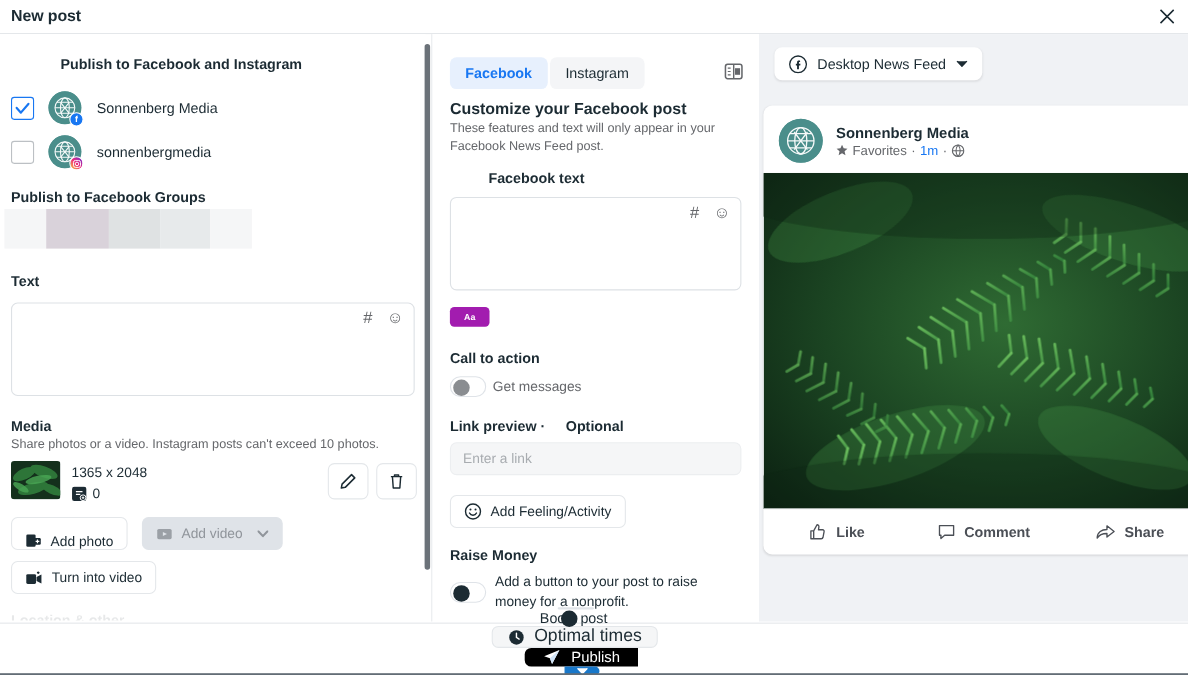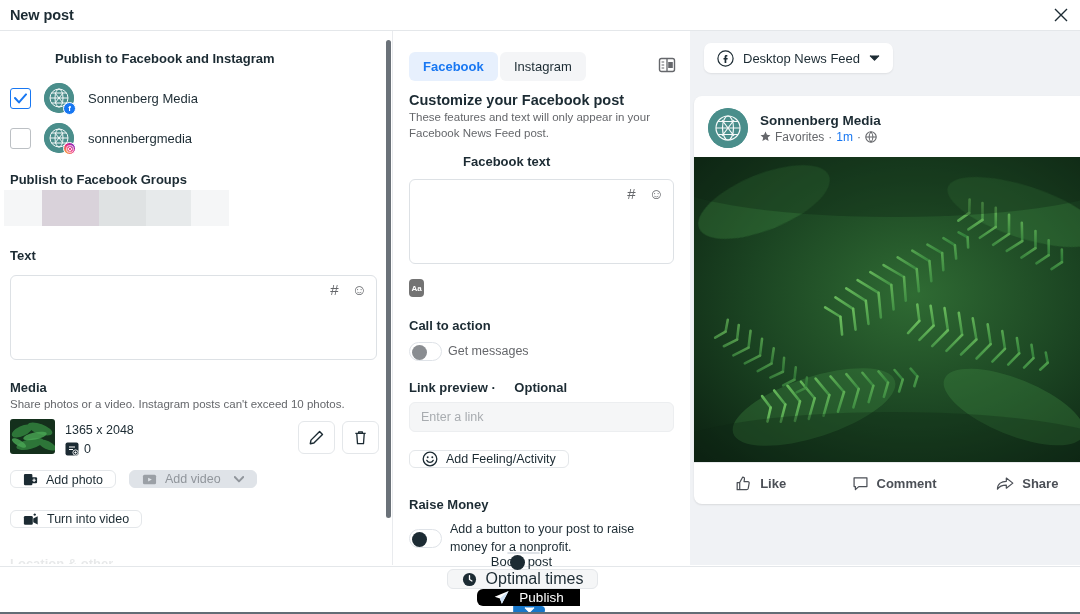--- a/index.html
+++ b/index.html
@@ -112,21 +112,21 @@
   #media-alt { position:absolute; left:65px; top:442px; display:flex; align-items:center; gap:5px; font-size:12.5px; }
   #media-edit-btn, #media-delete-btn {
     position:absolute; top:421px; width:37px; height:33px;
     border:1px solid #e4e7ea; border-radius:6px; background:#fff;
     display:flex; align-items:center; justify-content:center; cursor:pointer; color:#1c2b33;
   }
   #media-edit-btn { left:298px; }
   #media-delete-btn { left:342px; }
 
   .pill-btn {
-    position:absolute; height:18px; border:1px solid #e4e7ea; border-radius:6px;
+    position:absolute; height:30px; border:1px solid #e4e7ea; border-radius:6px;
     background:#fff; display:flex; align-items:center; gap:8px;
     padding:0 12px; font-size:12.5px; color:#1c2b33; cursor:pointer; white-space:nowrap;
   }
   #add-photo-btn { left:10px; top:470px;align-items:flex-end; }
   #add-video-btn {
     left:129px; top:470px; background:#dfe3e8; border-color:#dfe3e8; color:#90959b;
   }
   #turn-into-video-btn { left:10px; top:510px; }
 
   #left-cut-text {
@@ -142,28 +142,28 @@
   }
   #tab-facebook { left:409px; background:#e7f0fd; color:#1877f2; font-weight:bold; }
   #tab-instagram { left:500px; background:#f4f5f7; color:#1c2b33; }
   #panel-toggle-icon {
     position:absolute; left:658px; top:56px; width:18px; height:18px; cursor:pointer;
   }
 
   #customize-title { position:absolute; left:409px; top:92px; font-size:14.5px; font-weight:bold; }
   #customize-note { position:absolute; left:409px; top:110px; width:250px; }
 
-  #fb-text-label { position:absolute; left:428px; top:154px;padding-left:35px; }
+  #fb-text-label { position:absolute; left:409px; top:154px;padding-left:35px; }
   #fb-text-box {
     position:absolute; left:409px; top:179px; width:265px; height:85px;
     border:1px solid #dde1e5; border-radius:6px; background:#fff; cursor:text;
   }
   #aa-button {
-    position:absolute; left:409px; top:279px; width:15px; height:18px;
-    background:#737373; border-radius:4px; display:flex; align-items:center;
+    position:absolute; left:409px; top:279px; width:36px; height:18px;
+    background:#a21caf; border-radius:4px; display:flex; align-items:center;
     justify-content:center; font-size:8px; color:#fff; font-weight:bold; cursor:pointer;
   }
 
   #cta-label { position:absolute; left:409px; top:318px; }
   #cta-toggle { position:absolute; left:409px; top:342px; }
   #cta-toggle-text { position:absolute; left:448px; top:344px; font-size:12.5px; color:#65676b; }
 
   .toggle {
     width:33px; height:19px; border-radius:10px; background:#fff;
     border:1px solid #dfe3e8; position:relative; cursor:pointer;

